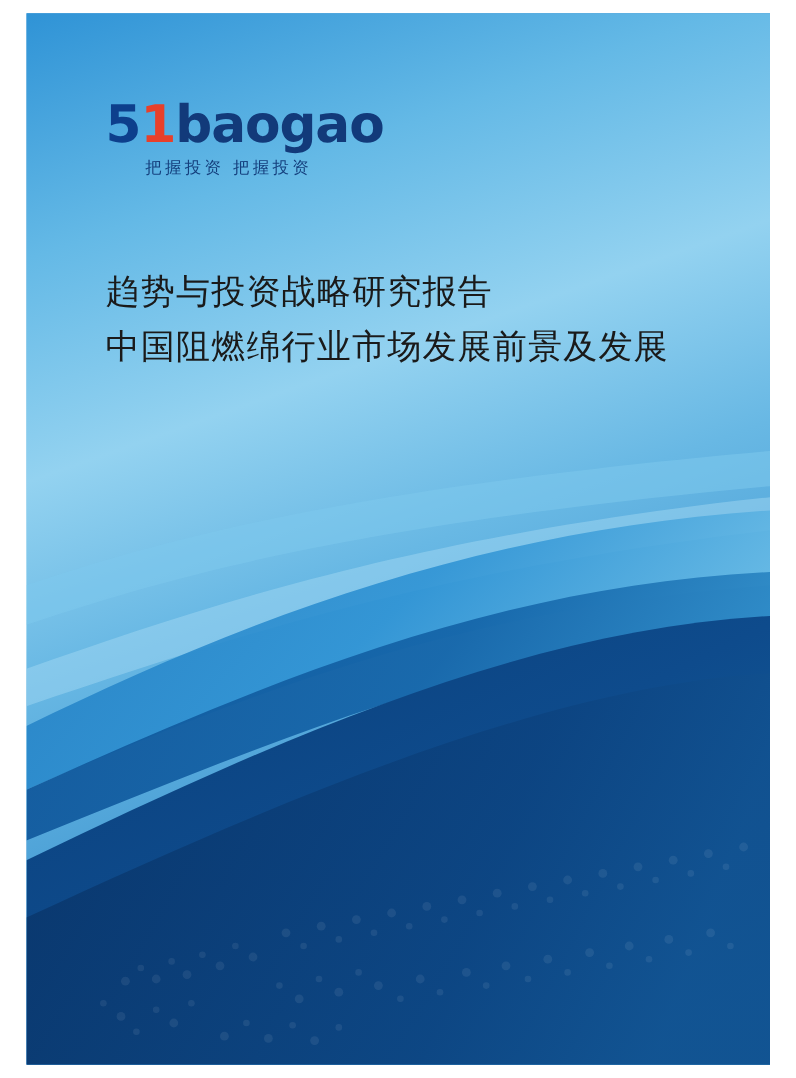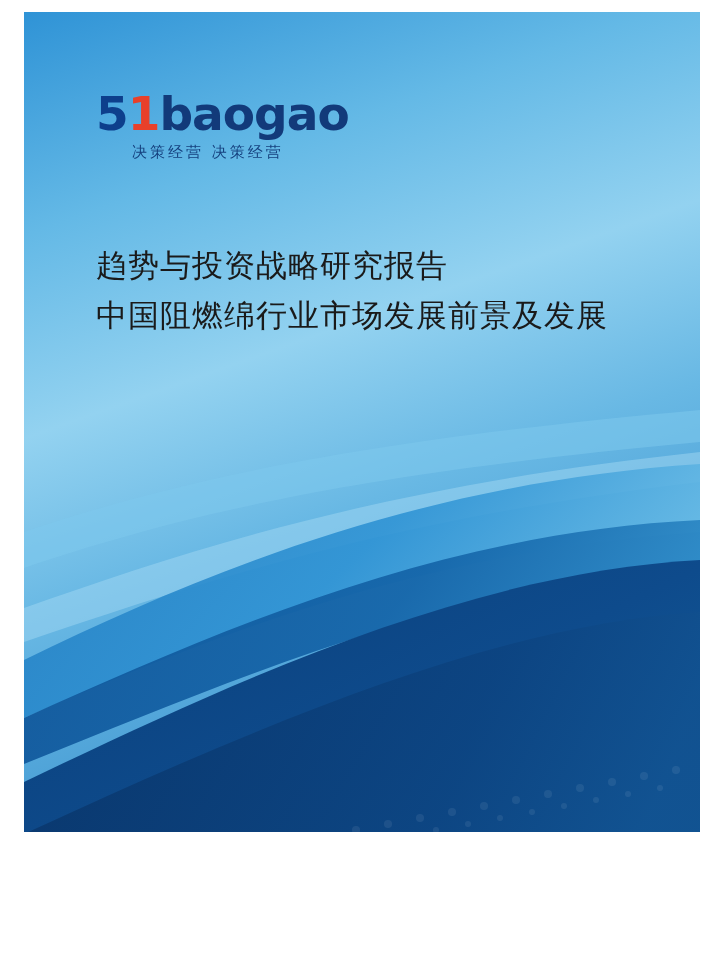--- a/index.html
+++ b/index.html
@@ -6,21 +6,21 @@
     margin: 0;
     padding: 0;
     background: #ffffff;
   }
   body {
     font-family: "Liberation Sans", sans-serif;
   }
   .page {
     position: relative;
     width: 724px;
-    height: 832px;
+    height: 980px;
     overflow: hidden;
     background: #ffffff;
   }
   .cover {
     position: absolute;
     left: 24px;
     top: 12px;
     width: 676px;
     height: 956px;
     overflow: hidden;
@@ -200,21 +200,21 @@
           <circle cx="200" cy="918" r="3"></circle>
           <circle cx="220" cy="932" r="4"></circle>
         <circle cx="242" cy="920" r="3"></circle>
           <circle cx="262" cy="934" r="4"></circle>
           <circle cx="284" cy="922" r="3"></circle>
       </g>
     </svg>
 
     <div class="logo-block">
       <div class="logo-main"><span class="logo-51">5</span><span class="logo-dot">1</span><span class="logo-baogao">baogao</span></div>
-      <div class="logo-sub">决策经营 决策经营</div>
+      <div class="logo-sub">把握投资 把握投资</div>
     </div>
 
     <div class="title-block">
       <div class="title-line">趋势与投资战略研究报告</div>
       <div class="title-line">中国阻燃绵行业市场发展前景及发展</div>
     </div>
 
   </div>
 </div>
 

